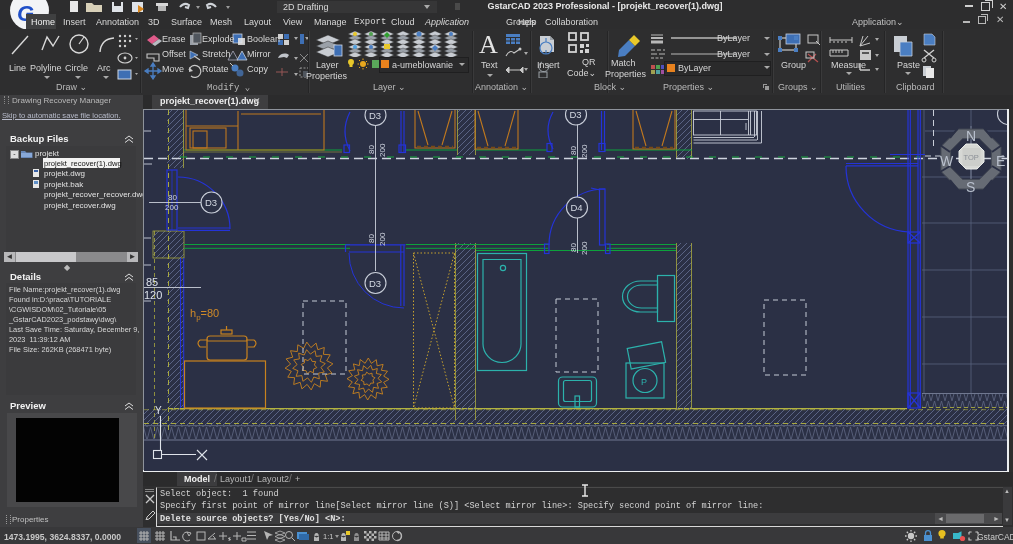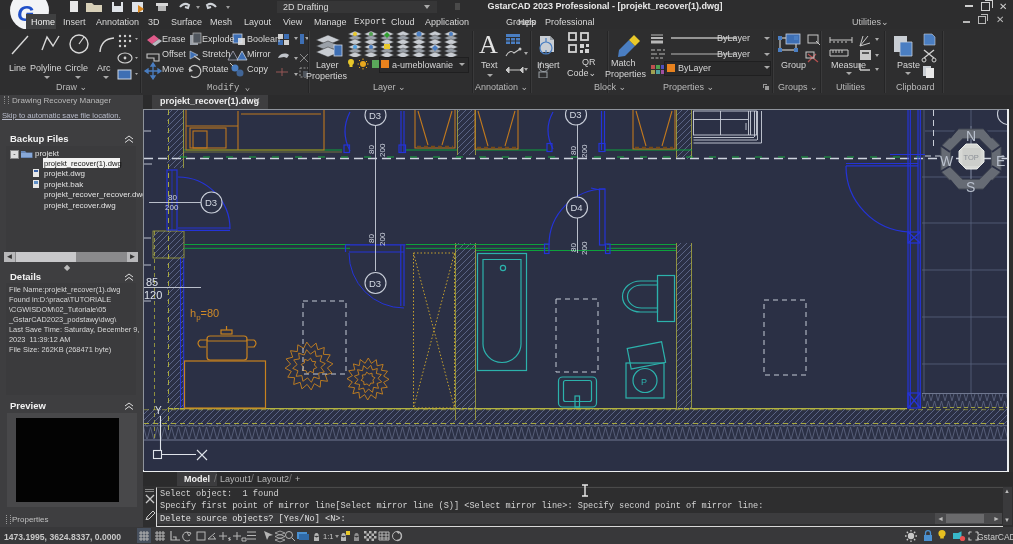--- a/index.html
+++ b/index.html
@@ -49,25 +49,25 @@
 <div class="abs txt" style="left:63px;top:17px;font-size:9px;">Insert</div>
 <div class="abs txt" style="left:96px;top:17px;font-size:9px;">Annotation</div>
 <div class="abs txt" style="left:148px;top:17px;font-size:9px;">3D</div>
 <div class="abs txt" style="left:171px;top:17px;font-size:9px;">Surface</div>
 <div class="abs txt" style="left:210px;top:17px;font-size:9px;">Mesh</div>
 <div class="abs txt" style="left:244px;top:17px;font-size:9px;">Layout</div>
 <div class="abs txt" style="left:283px;top:17px;font-size:9px;">View</div>
 <div class="abs txt" style="left:314px;top:17px;font-size:9px;">Manage</div>
 <div class="abs txt" style="left:354px;top:17px;font-size:9px;font-family:Liberation Mono, monospace;">Export</div>
 <div class="abs txt" style="left:391px;top:17px;font-size:9px;">Cloud</div>
-<div class="abs txt" style="left:425px;top:17px;font-size:9px;">Application</div>
+<div class="abs txt" style="left:425px;top:17px;font-size:9px;font-style:italic;">Application</div>
 <div class="abs txt" style="left:477px;top:17px;font-size:9px;padding-left:41px;">Help</div>
 <div class="abs txt" style="left:506px;top:17px;font-size:9px;">Groups</div>
-<div class="abs txt" style="left:545px;top:17px;font-size:9px;">Professional</div>
-<div class="abs txt" style="left:852px;top:17px;font-size:9px;color:#c0c0c0;">Utilities⌄</div>
+<div class="abs txt" style="left:545px;top:17px;font-size:9px;">Collaboration</div>
+<div class="abs txt" style="left:852px;top:17px;font-size:9px;color:#c0c0c0;">Application⌄</div>
 <div class="abs" style="left:963px;top:21px;width:7px;height:2px;background:#b8b8b8;"></div>
 <div class="abs" style="left:978px;top:16px;width:6px;height:6px;border:1px solid #b8b8b8;"></div>
 <div class="abs" style="left:981px;top:14px;width:6px;height:6px;border:1px solid #b8b8b8;border-left:0;border-bottom:0;"></div>
 <div class="abs" style="left:996px;top:14px;color:#b8b8b8;font-size:10px;">✕</div>
 
 <div class="abs" style="left:0;top:29px;width:1013px;height:66px;background:#2e2e2f;"></div>
 <style>
  .sep{position:absolute;top:31px;width:1px;height:62px;background:#252526;border-right:1px solid #3a3a3b;}
  .glabel{position:absolute;top:82px;font-size:9px;color:#b9b9b9;}
  .ilabel{position:absolute;font-size:9px;color:#d6d6d6;}
@@ -732,21 +732,21 @@
 <div class="abs" style="left:145px;top:491px;width:9px;height:1px;background:#888;"></div>
 <svg class="abs" style="left:145px;top:494px;" width="11" height="26" viewBox="0 0 11 26">
   <path d="M1 1 l8 8 m0 -8 l-8 8" stroke="#c8c8c8" stroke-width="1.3"></path>
   <path d="M2 23 l6 -6 2 2 -6 6 -3 1z M3 25 l-2 1" stroke="#c8c8c8" fill="none" stroke-width="1"></path>
 </svg>
 
 <div class="abs" style="left:156px;top:487px;width:846px;height:38px;background:#2e2e2f;border-left:1px solid #d8d8d8;border-bottom:1px solid #d8d8d8;border-top:1px solid #4a4a4a;"></div>
 <div class="abs" style="left:160px;top:489px;font-family:'Liberation Mono',monospace;font-size:8.6px;color:#d4d4d4;white-space:pre;">Select object:  1 found</div>
 <div class="abs" style="left:160px;top:501px;font-family:'Liberation Mono',monospace;font-size:8.6px;color:#d4d4d4;white-space:pre;">Specify first point of mirror line[Select mirror line (S)] &lt;Select mirror line&gt;: Specify second point of mirror line:</div>
 <div class="abs" style="left:157px;top:513px;width:778px;height:11px;background:#3c3c3e;"></div>
-<div class="abs" style="left:160px;top:514px;font-family:'Liberation Mono',monospace;font-size:8.6px;color:#e0e0e0;white-space:pre;">Delete source objects? [Yes/No] &lt;N&gt;:</div>
+<div class="abs" style="left:160px;top:514px;font-family:'Liberation Mono',monospace;font-size:8.6px;color:#e0e0e0;white-space:pre;font-weight:bold;">Delete source objects? [Yes/No] &lt;N&gt;:</div>
 
 <div class="abs" style="left:935px;top:513px;width:67px;height:11px;background:#4a4a4c;"></div>
 <div class="abs" style="left:937px;top:514px;color:#bbb;font-size:7px;line-height:10px;">◄</div>
 <div class="abs" style="left:993px;top:514px;color:#bbb;font-size:7px;line-height:10px;">►</div>
 <div class="abs" style="left:946px;top:514px;width:38px;height:9px;background:#6a6a6c;"></div>
 
 <div class="abs" style="left:1003px;top:487px;width:9px;height:38px;background:#3a3a3c;"></div>
 <div class="abs" style="left:1004px;top:488px;color:#bbb;font-size:6px;">▲</div>
 <div class="abs" style="left:1004px;top:517px;color:#bbb;font-size:6px;">▼</div>
 

